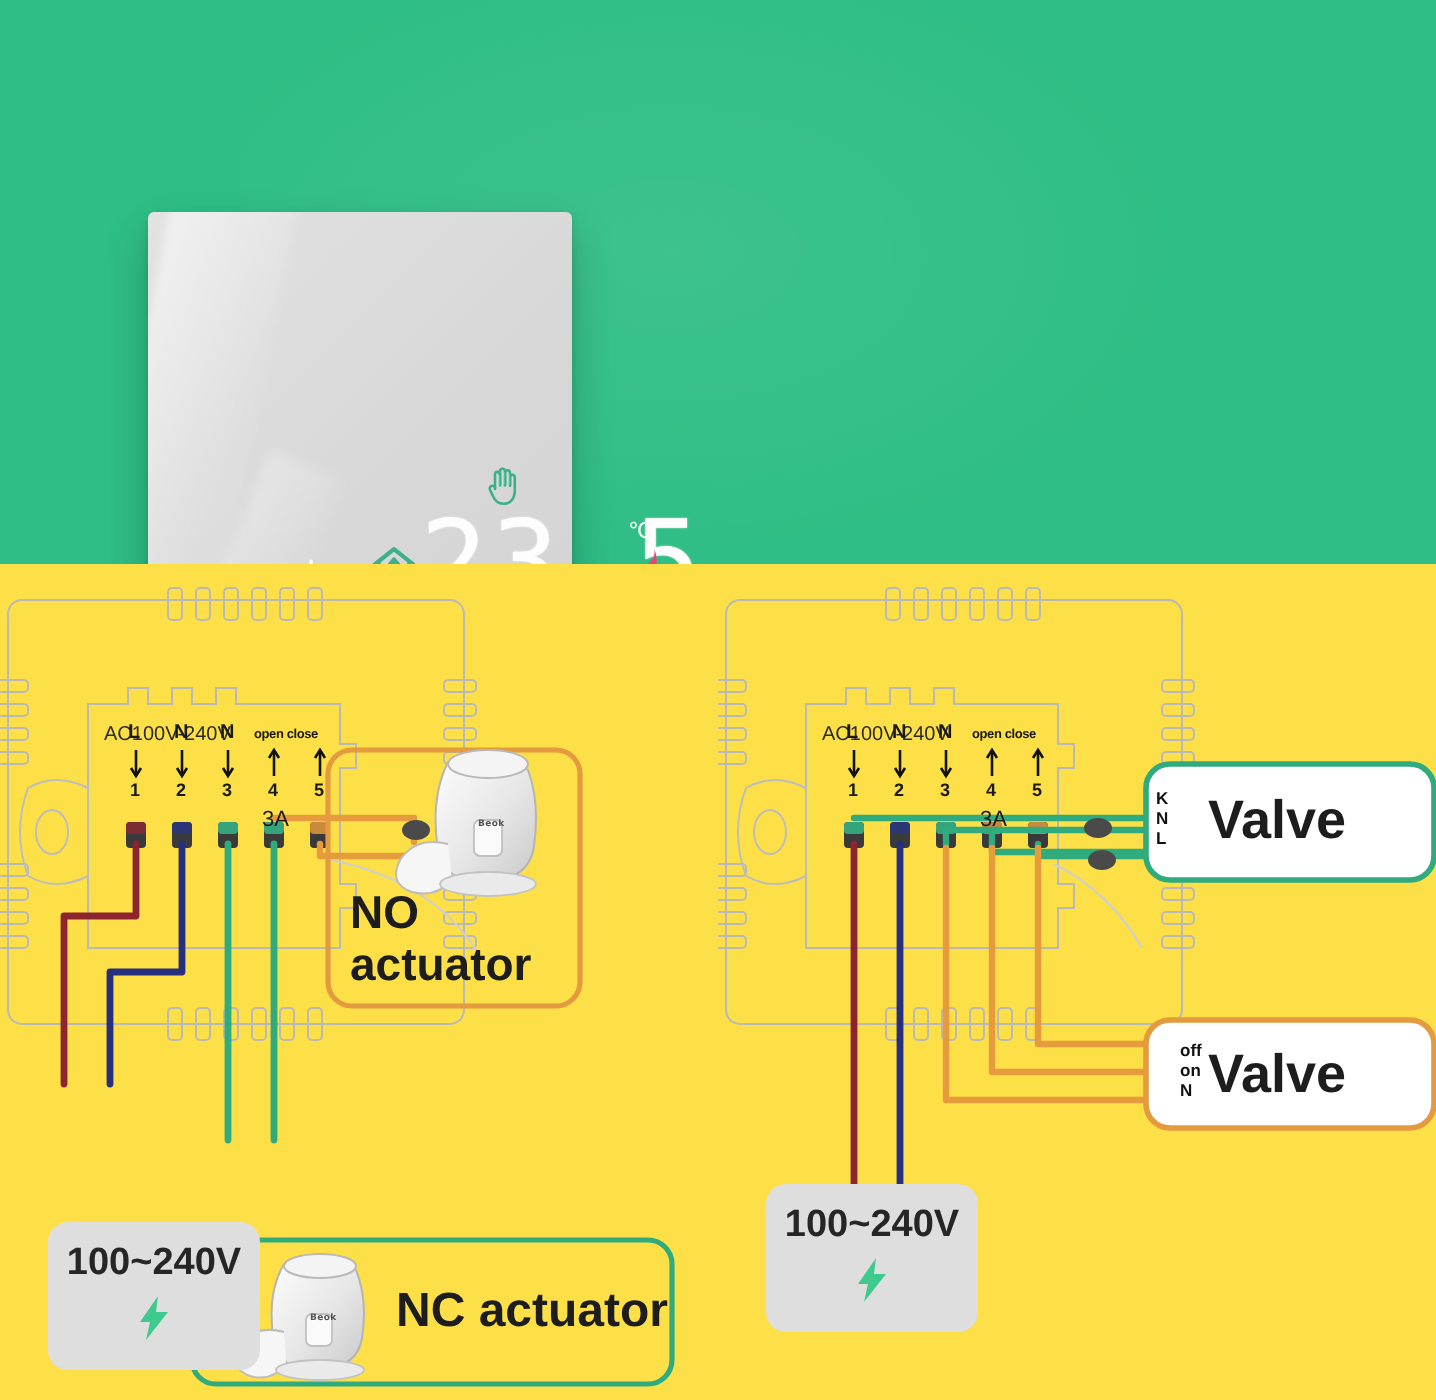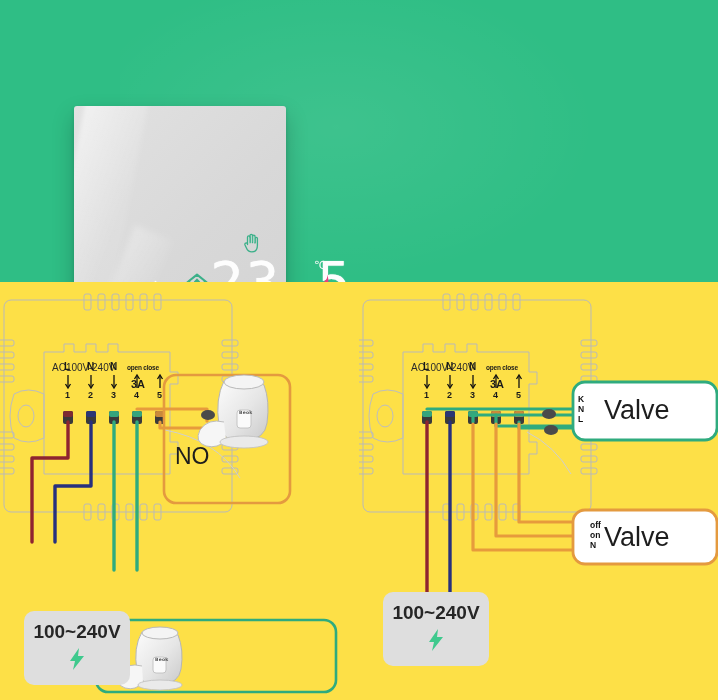--- a/index.html
+++ b/index.html
@@ -112,24 +112,24 @@
   .dg-svg{ position:absolute; left:0; top:0; }
 
   .lbl {
     position:absolute; font-family:"Liberation Sans", sans-serif;
     color:#1a1a1a;
   }
   .term-letter{ font-size:10px; font-weight:bold; }
   .term-num   { font-size:9px; font-weight:bold; }
   .tiny-oc    { font-size:6.5px; font-weight:bold; letter-spacing:-.2px; }
   .ac-label   { font-size:10px; color:#2b2b2b; }
-  .amp-label  { font-size:11px; font-weight:bold; }
+  .amp-label  { font-size:11px; font-weight:normal;margin-top:26px; }
 
   .box-label{
-    position:absolute; font-weight:normal; color:#1d1d1d;
+    position:absolute; font-weight:bold; color:#1d1d1d;
     font-family:"Liberation Sans", sans-serif; line-height:1.05;text-align:center;
   }
 
   .power-box{
     position:absolute; background:#dedede; border-radius:10px;
     display:flex; flex-direction:column; align-items:center; justify-content:center;
   }
   .power-box .pw-text{ font-size:19px; font-weight:bold; color:#262626;text-align:center; }
   .bolt{ margin-top:4px; }
 
@@ -348,21 +348,23 @@
   <span class="lbl term-num" style="left:65px;  top:108px;">1</span>
   <span class="lbl term-num" style="left:88px;  top:108px;">2</span>
   <span class="lbl term-num" style="left:111px; top:108px;">3</span>
   <span class="lbl term-num" style="left:134px; top:108px;">4</span>
   <span class="lbl term-num" style="left:157px; top:108px;">5</span>
 
   <span class="beok-text" style="left:239px; top:128px;">Beok</span>
   <span class="beok-text" style="left:155px; top:375px;">Beok</span>
 
   <span class="box-label" style="left:175px; top:162px; font-size:23px;">NO</span>
-
+  <span class="box-label" style="left:175px; top:188px; font-size:23px;">actuator</span>
+
+  <span class="box-label" style="left:198px; top:361px; font-size:24px;">NC actuator</span>
 
   <div class="power-box" style="left:24px; top:329px; width:106px; height:74px;">
     <div class="pw-text">100~240V</div>
     <span class="bolt">
       <svg width="20" height="24" viewBox="0 0 20 24">
         <path d="M12 1 3 14h5l-2 9 11-14h-6z" fill="#3ec98d"></path>
       </svg>
     </span>
   </div>
 </div>

